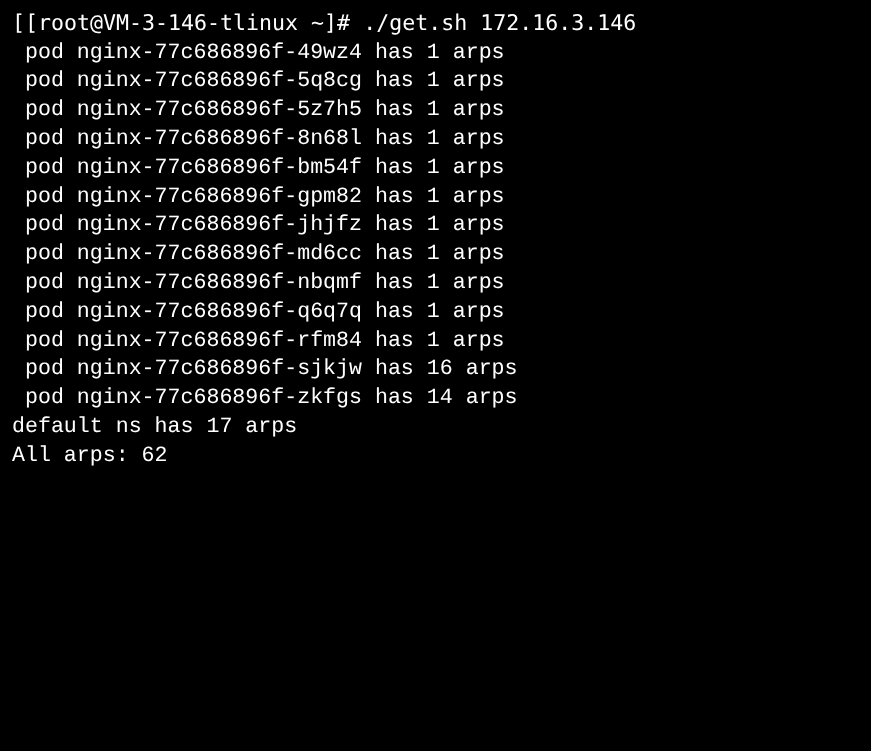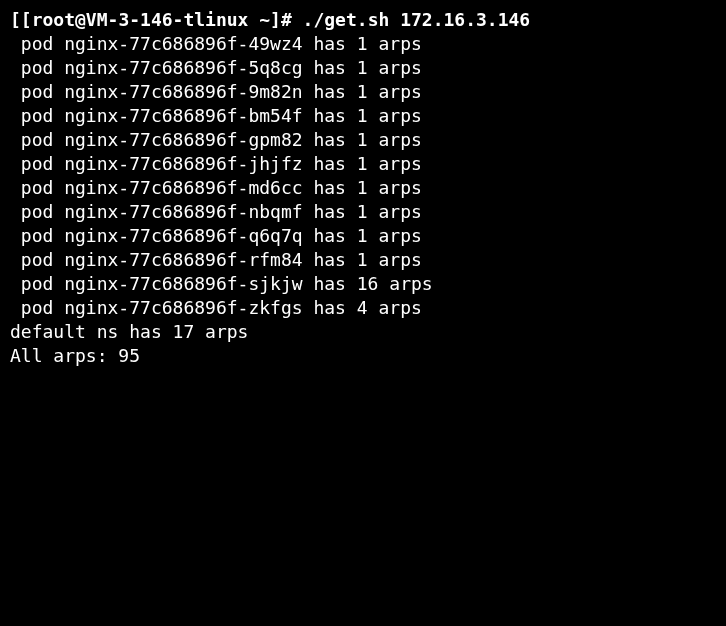--- a/index.html
+++ b/index.html
@@ -11,40 +11,41 @@
       font-size: 18px;
       line-height: 24px;
       font-weight: 500;
       width: 726px;
       height: 626px;
       box-sizing: border-box;
       overflow: hidden;
     }
     .line {
       white-space: pre;
+      font-family: Liberation Mono, monospace;
     }
     .prompt-line {
       white-space: pre;
-      font-weight: bold;
     }
   </style>
 </head>
 <body>
 
 <div class="prompt-line"><span>[</span><span>[root@VM-3-146-tlinux ~]# </span><span>./get.sh 172.16.3.146</span></div>
 
 <div id="pod-lines">
     <div class="line"> pod nginx-77c686896f-49wz4 has 1 arps</div>
     <div class="line"> pod nginx-77c686896f-5q8cg has 1 arps</div>
-    <div class="line"> pod nginx-77c686896f-9m82n has 1 arps</div>
+    <div class="line"> pod nginx-77c686896f-5z7h5 has 1 arps</div>
+    <div class="line"> pod nginx-77c686896f-8n68l has 1 arps</div>
     <div class="line"> pod nginx-77c686896f-bm54f has 1 arps</div>
     <div class="line"> pod nginx-77c686896f-gpm82 has 1 arps</div>
     <div class="line"> pod nginx-77c686896f-jhjfz has 1 arps</div>
     <div class="line"> pod nginx-77c686896f-md6cc has 1 arps</div>
     <div class="line"> pod nginx-77c686896f-nbqmf has 1 arps</div>
     <div class="line"> pod nginx-77c686896f-q6q7q has 1 arps</div>
     <div class="line"> pod nginx-77c686896f-rfm84 has 1 arps</div>
     <div class="line"> pod nginx-77c686896f-sjkjw has 16 arps</div>
-    <div class="line"> pod nginx-77c686896f-zkfgs has 4 arps</div>
+    <div class="line"> pod nginx-77c686896f-zkfgs has 14 arps</div>
   </div>
 
 <div class="line">default ns has 17 arps</div>
-<div class="line">All arps: 95</div>
+<div class="line">All arps: 62</div>
 
 </body></html>

